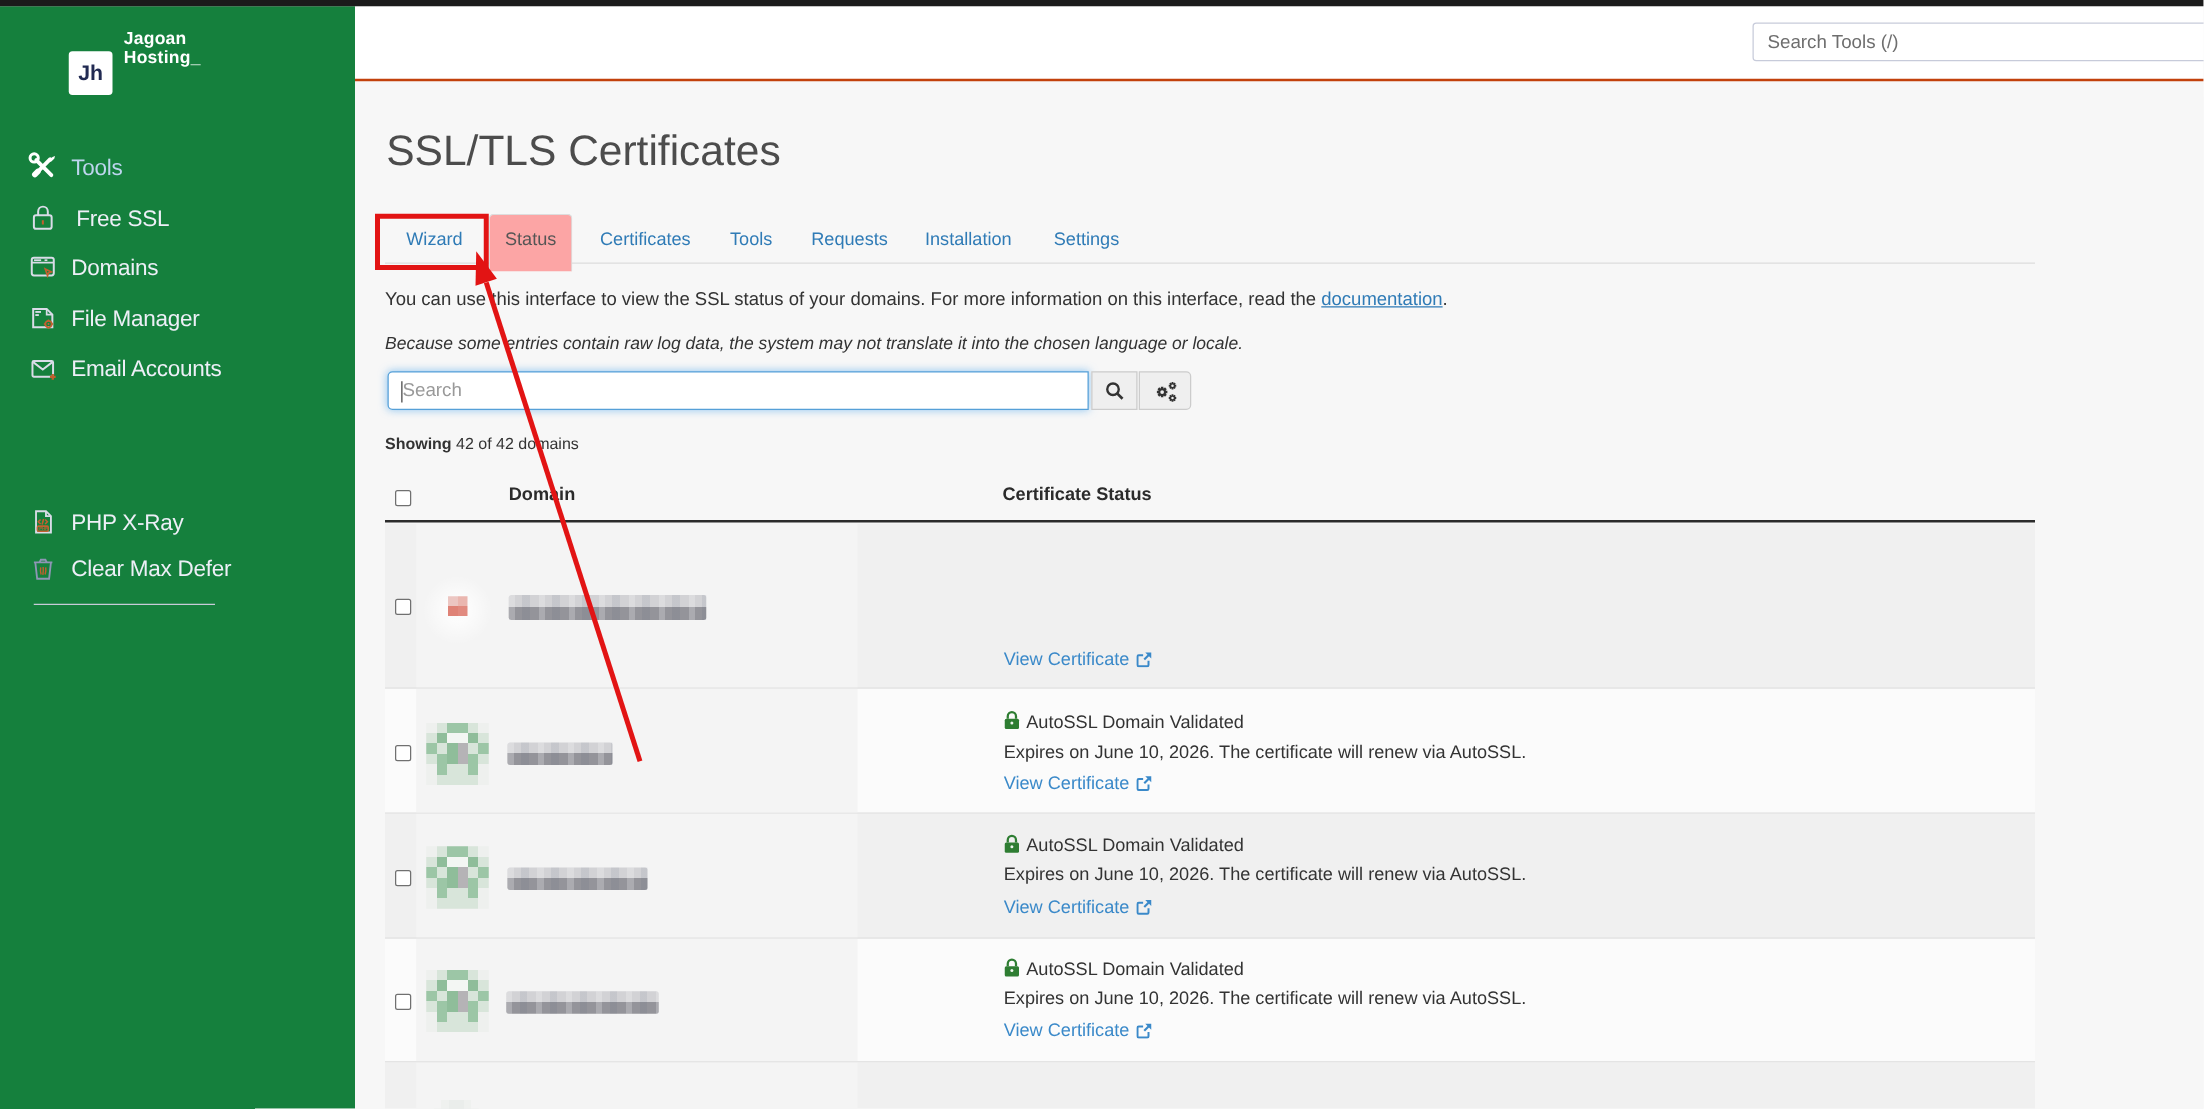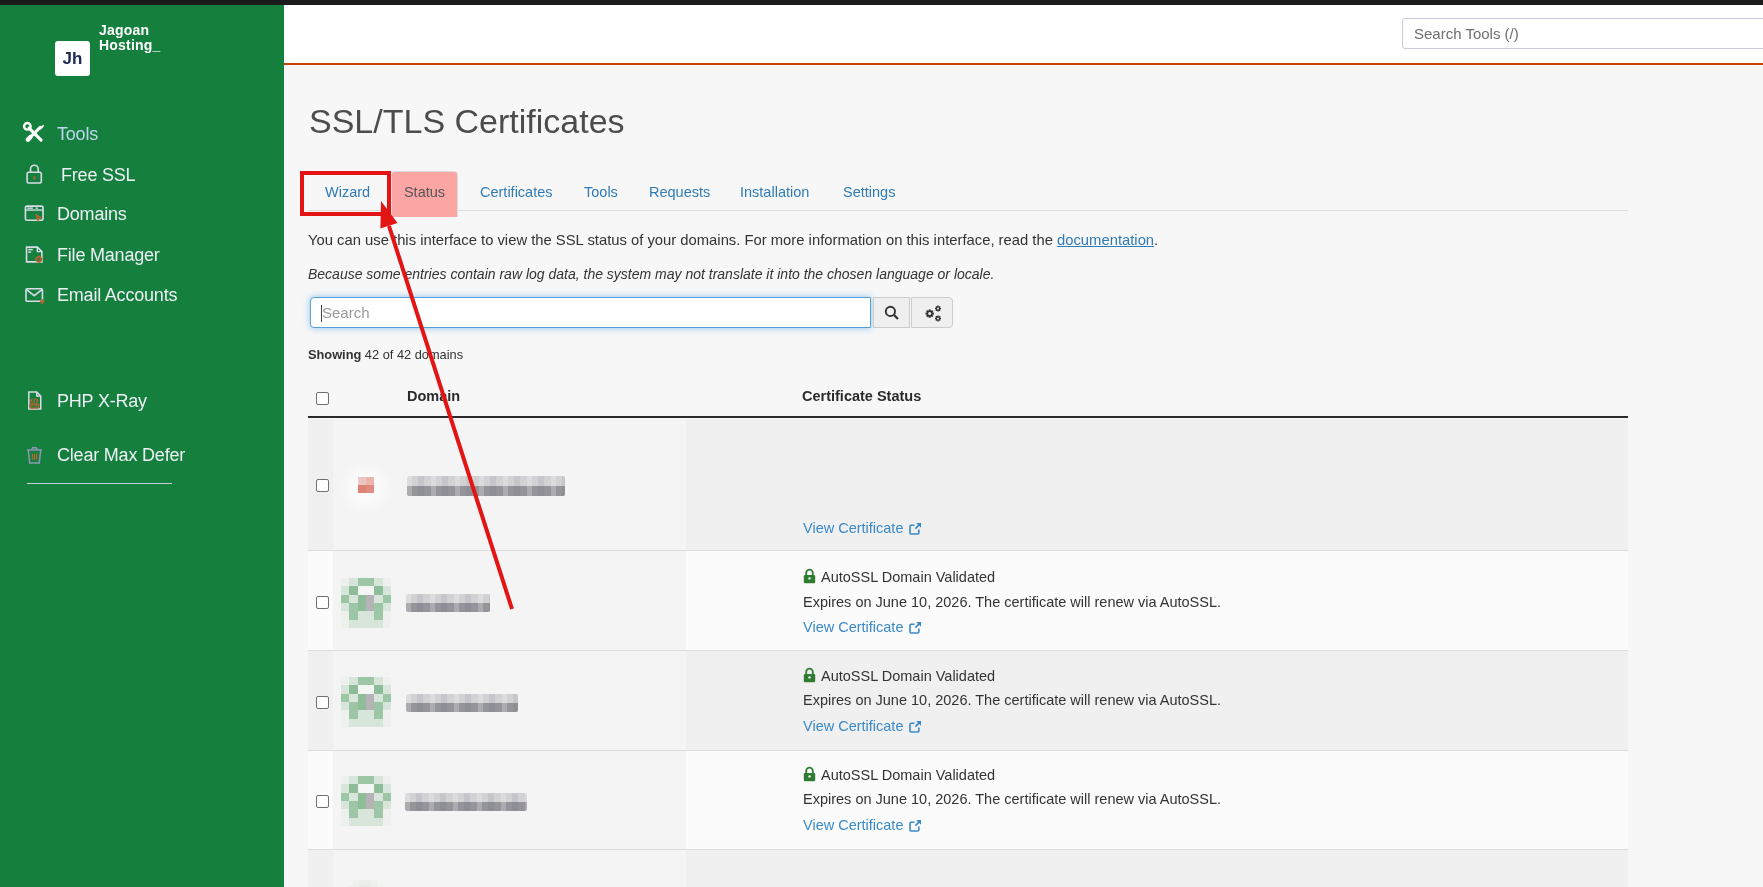--- a/index.html
+++ b/index.html
@@ -116,21 +116,21 @@
       <svg width="22" height="22" viewBox="0 0 22 22" fill="none">
           <rect x="3.5" y="6" width="14.5" height="11" rx="1" stroke="#d9dce8" stroke-width="1.4"></rect>
           <path d="M4,6.8 L10.75,12 L17.5,6.8" stroke="#d9dce8" stroke-width="1.4"></path>
           <g stroke="#c2602f" stroke-width="1.6">
             <line x1="17.8" y1="15.2" x2="17.8" y2="19.2"></line>
             <line x1="15.8" y1="17.2" x2="19.8" y2="17.2"></line>
           </g>
         </svg>
       <span class="lbl">Email Accounts</span>
     </div>
-    <div class="mi" style="top:369px;text-align:right;">
+    <div class="mi" style="top:386px;text-align:right;">
       <svg width="22" height="22" viewBox="0 0 22 22" fill="none">
           <path d="M6,3.5 h7 l3.5,3.5 v11.5 h-10.5 z" stroke="#d9dce8" stroke-width="1.3"></path>
           <path d="M13,3.5 v3.5 h3.5" stroke="#d9dce8" stroke-width="1.3"></path>
           <g stroke="#c2602f" stroke-width="1.1">
             <path d="M9.2,9.3 l-1.6,1.6 1.6,1.6"></path>
             <path d="M12.4,9.3 l1.6,1.6 -1.6,1.6"></path>
             <line x1="11.3" y1="9" x2="10.3" y2="12.8"></line>
           </g>
           <rect x="7" y="14" width="7.6" height="3.6" rx="0.8" stroke="#c2602f" stroke-width="1.1"></rect>
           <text x="8.2" y="16.9" font-family="Liberation Sans" font-size="3" fill="#c2602f" font-weight="bold">PHP</text>

